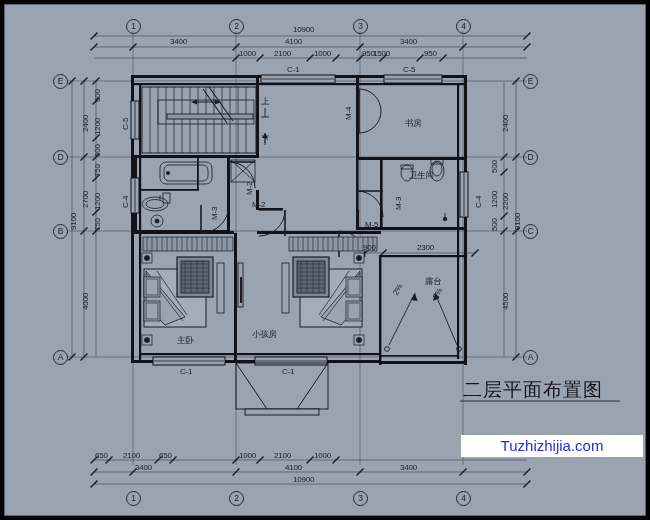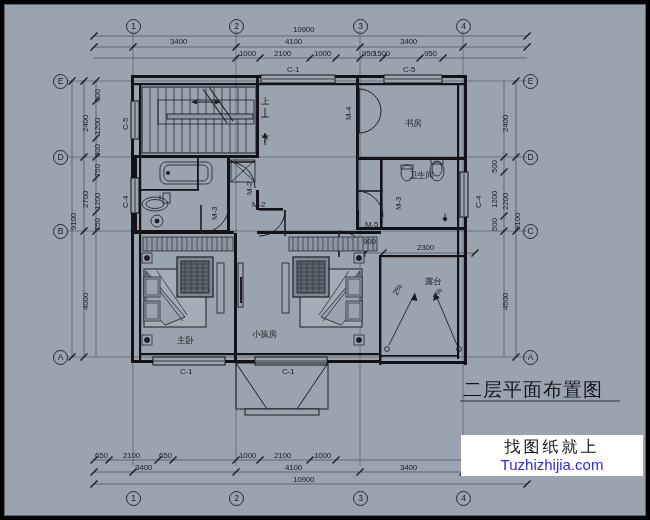--- a/index.html
+++ b/index.html
@@ -494,21 +494,21 @@
     <div class="lbl vert" style="left:89px;top:226px">750</div>
 
     <div class="lbl vert" style="left:509px;top:225px">9100</div>
     <div class="lbl vert" style="left:497px;top:127px">2400</div>
     <div class="lbl vert" style="left:497px;top:205px">2200</div>
     <div class="lbl vert" style="left:497px;top:305px">4500</div>
     <div class="lbl vert" style="left:486px;top:168px">500</div>
     <div class="lbl vert" style="left:486px;top:203px">1200</div>
     <div class="lbl vert" style="left:486px;top:226px">500</div>
 
-    <div class="lbl" style="left:358px;top:233px">900</div>
+    <div class="lbl" style="left:358px;top:239px">900</div>
     <div class="lbl" style="left:412px;top:239px">2300</div>
 
     <div class="lbl" style="left:282px;top:61px">C-1</div>
     <div class="lbl" style="left:398px;top:61px">C-5</div>
     <div class="lbl vert" style="left:117px;top:125px">C-5</div>
     <div class="lbl vert" style="left:117px;top:203px">C-4</div>
     <div class="lbl vert" style="left:470px;top:203px">C-4</div>
     <div class="lbl" style="left:175px;top:363px">C-1</div>
     <div class="lbl" style="left:277px;top:363px">C-1</div>
 
@@ -527,18 +527,17 @@
 
     <div class="lbl cn" style="left:256px;top:92px">上</div>
     <div class="lbl cn" style="left:256px;top:130px">下</div>
 
     <div class="lbl" style="left:387px;top:288px;transform:rotate(-62deg);transform-origin:0 0">2%</div>
     <div class="lbl" style="left:427px;top:292px;transform:rotate(-62deg);transform-origin:0 0">2%</div>
 
     <div id="title" style="left:458px;top:372px">二层平面布置图</div>
 
     <div id="wm" style="left:456px;top:430px;width:170px;">
-      <div id="wmTop">找图纸就上</div>
       <div id="wmBot">Tuzhizhijia.com</div>
     </div>
 
   </div>
 </div>
 
 </body></html>

